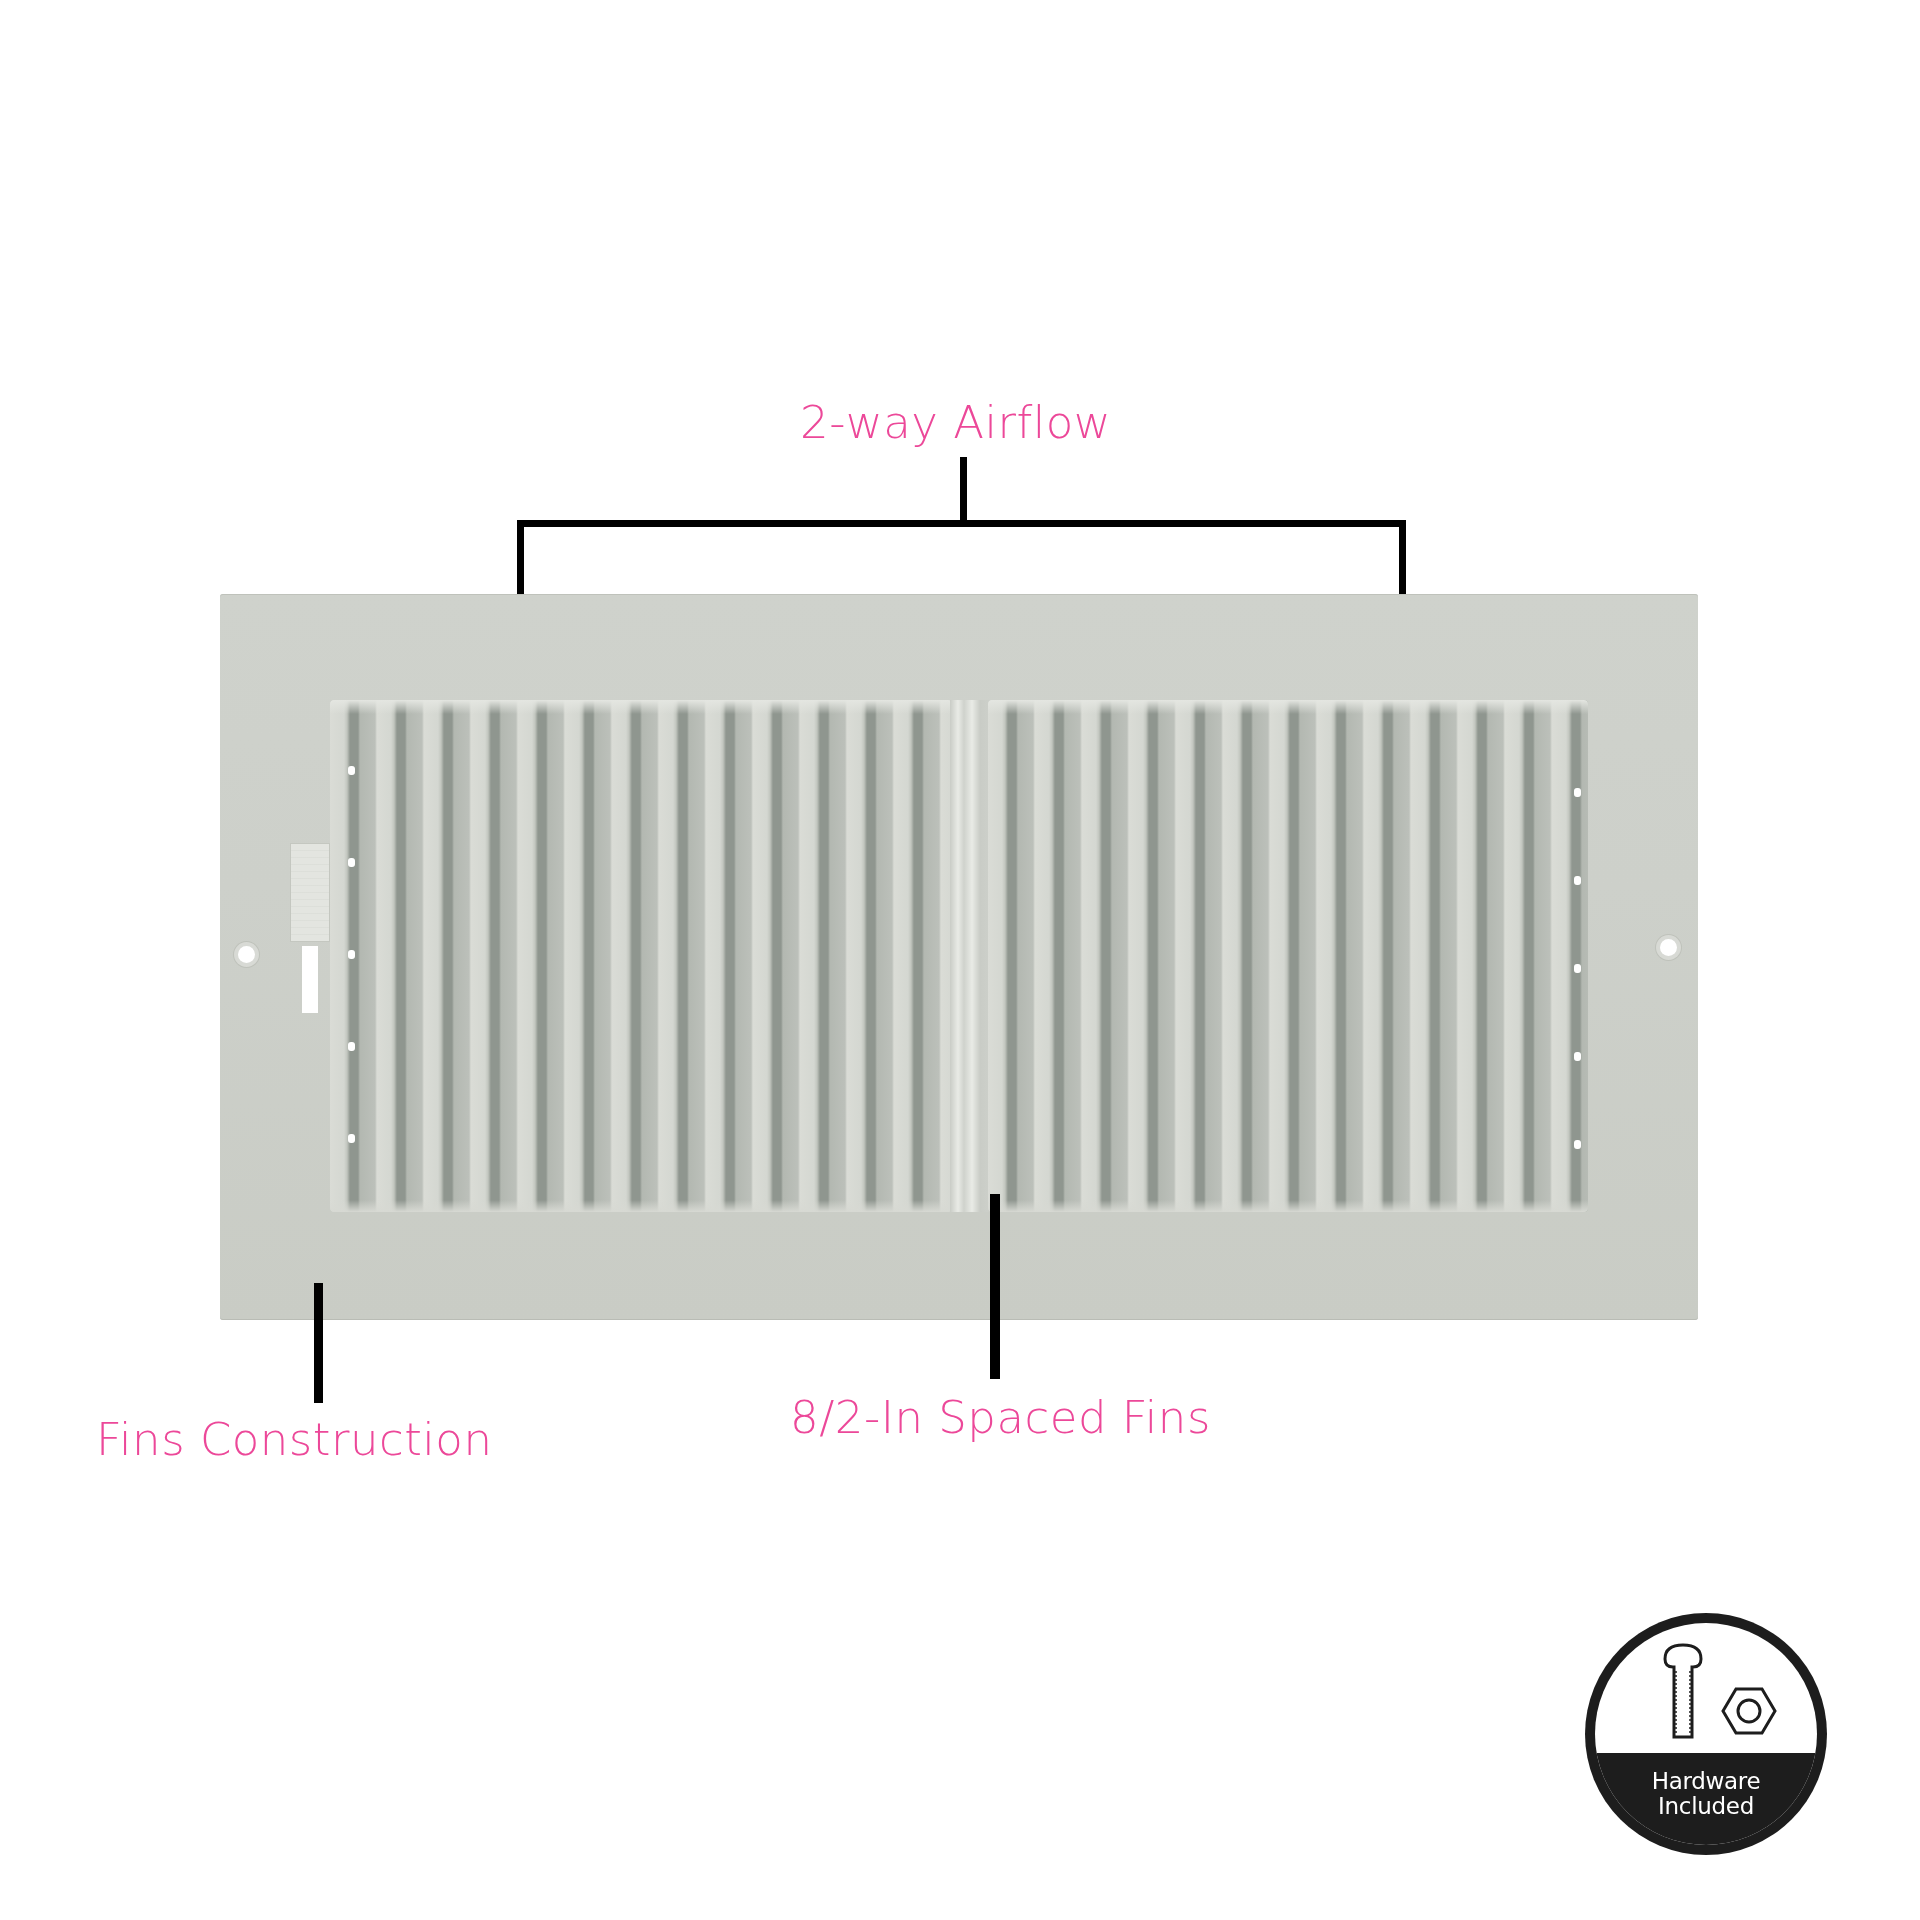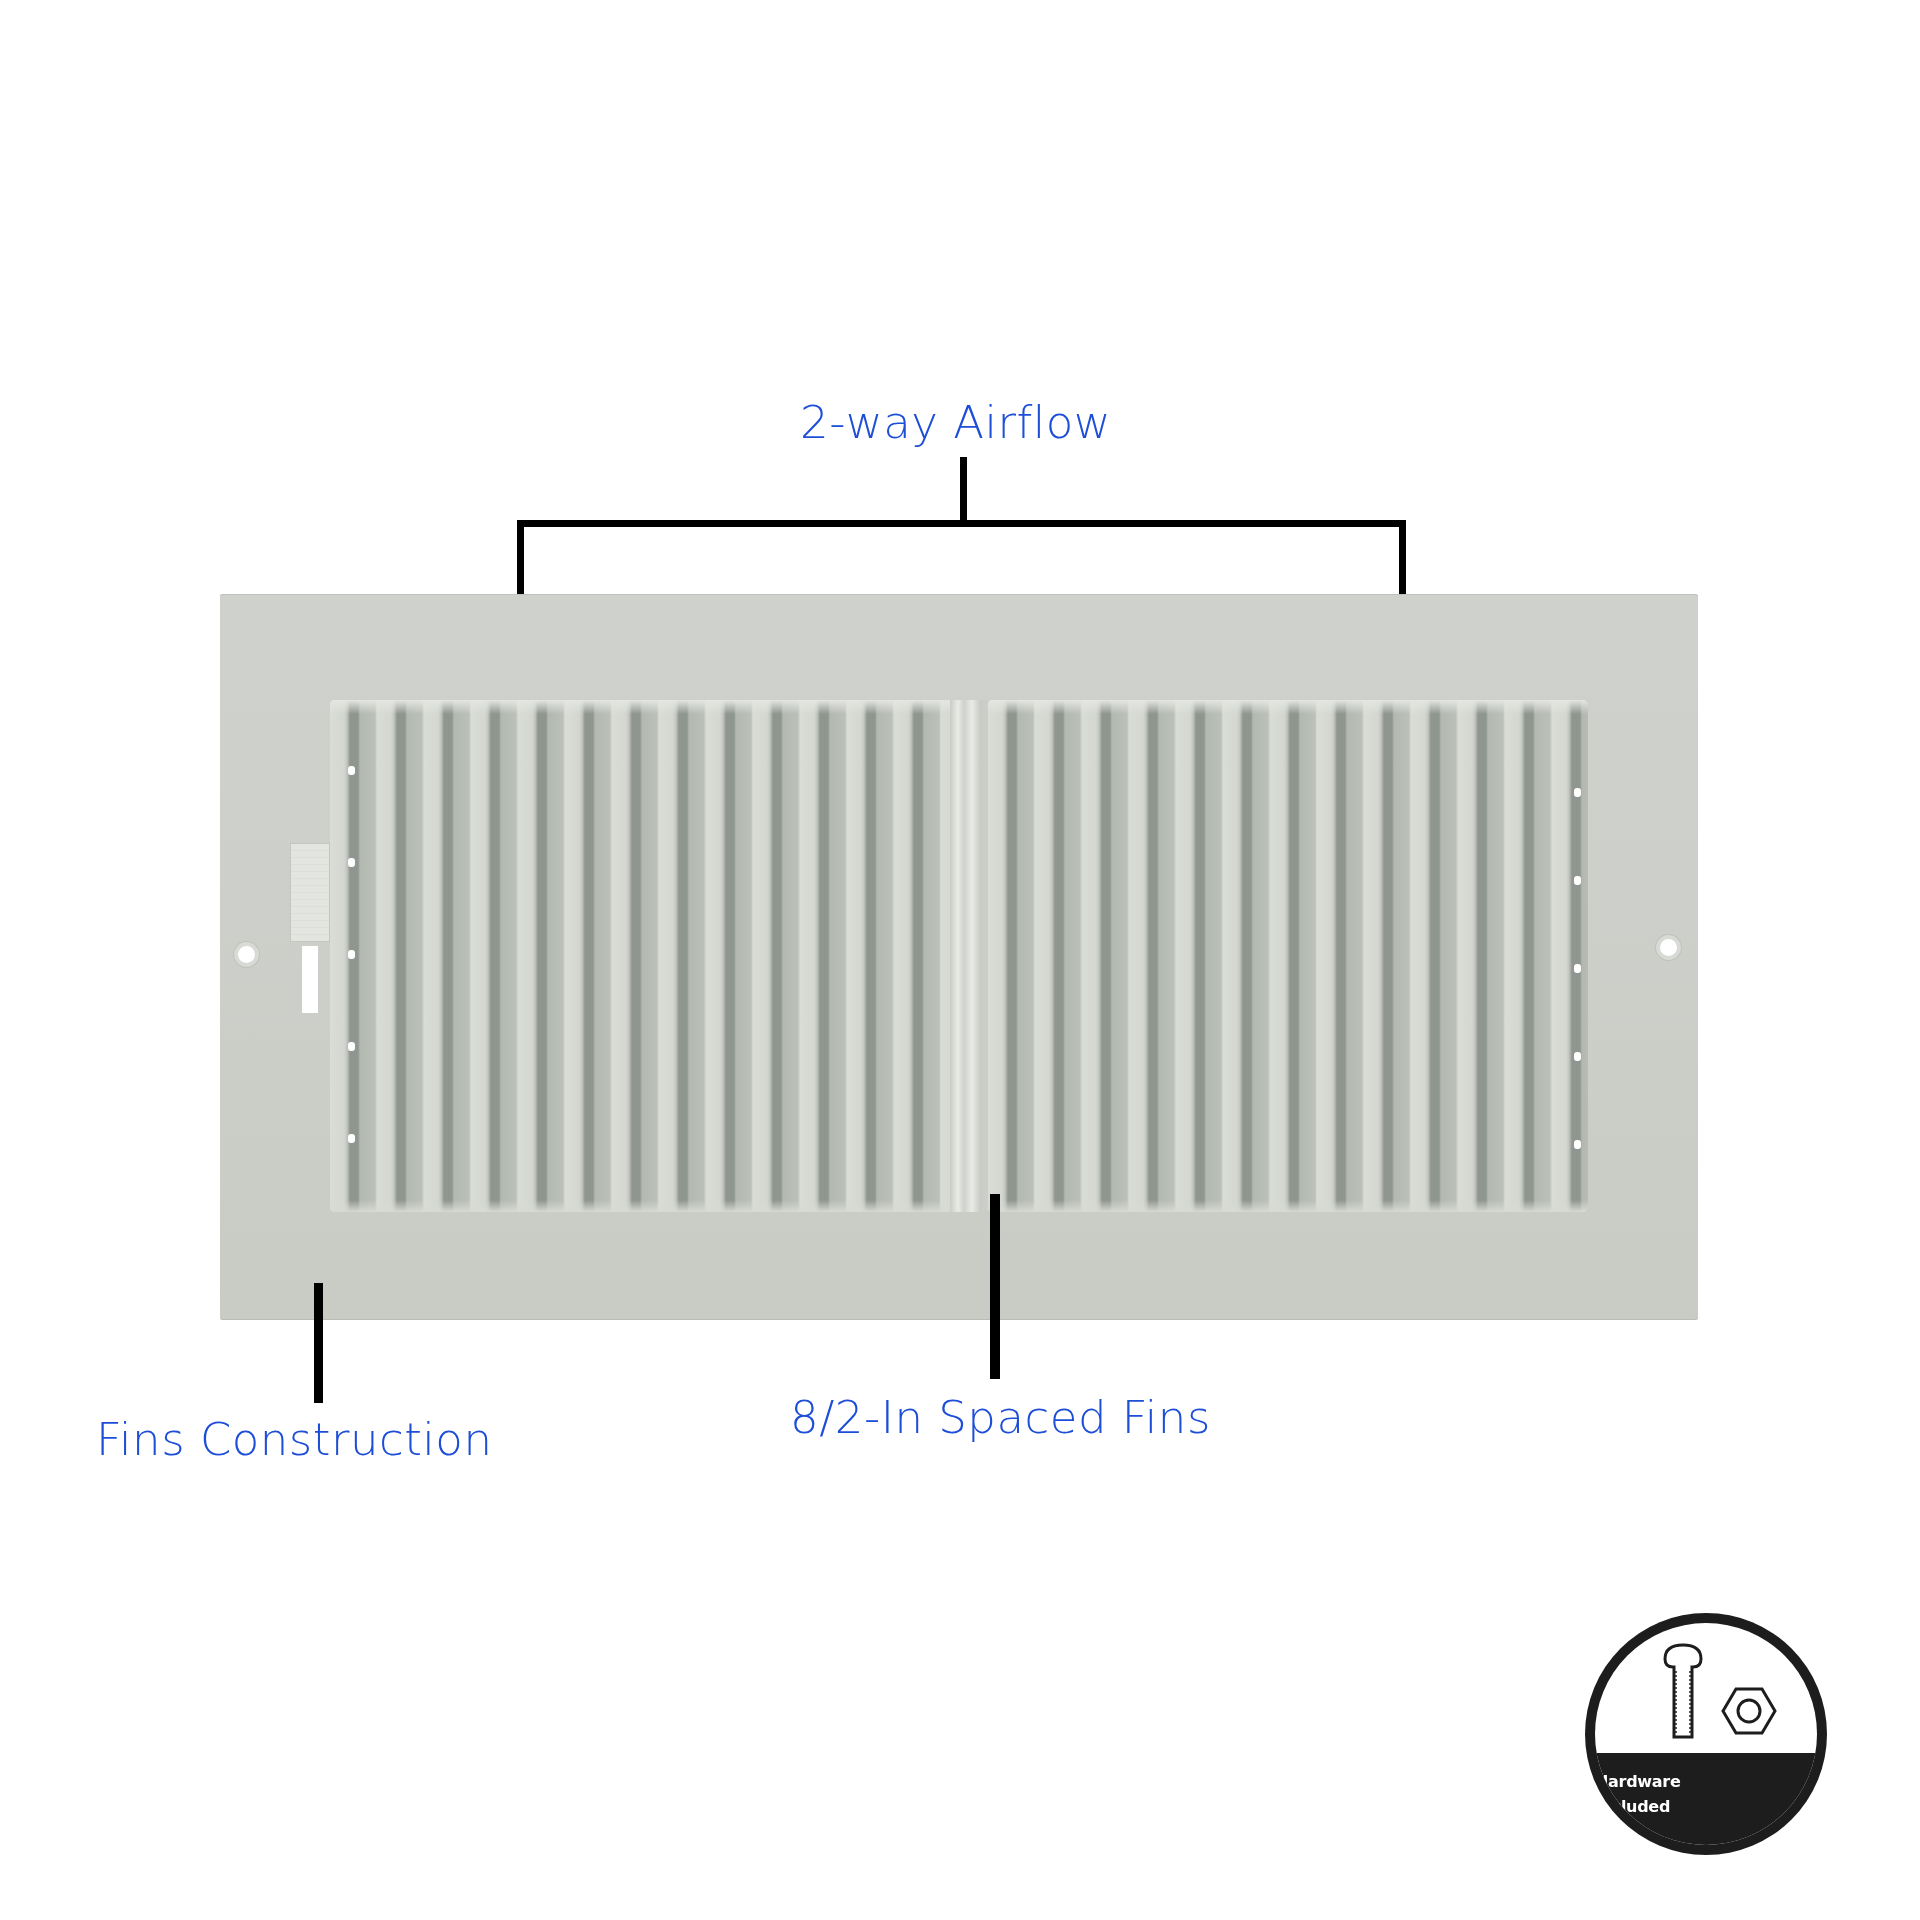--- a/index.html
+++ b/index.html
@@ -1,17 +1,17 @@
 <!DOCTYPE html>
 <html><head>
 <meta charset="utf-8">
 <style>
   html, body { margin:0; padding:0; background:#ffffff; }
   body { width:1920px; height:1920px; position:relative; overflow:hidden; font-family:"DejaVu Sans", sans-serif; }
-  .label { position:absolute; color:#1d4ed8; font-family:"DejaVu Sans", sans-serif; font-weight:300; font-size:45px; letter-spacing:0.5px; white-space:nowrap; line-height:1; }
+  .label { position:absolute; color:#ec4899; font-family:"DejaVu Sans", sans-serif; font-weight:300; font-size:45px; letter-spacing:0.5px; white-space:nowrap; line-height:1; }
   .line { position:absolute; background:#000; }
 
   
   .panel { position:absolute; left:220px; top:594px; width:1478px; height:726px;
     background:linear-gradient(180deg,#cfd2cc 0%,#cdd0ca 40%,#c9ccc5 100%);
     border-radius:3px; box-shadow:0 1px 0 #bfc2bb inset, 0 -1px 0 #b9bcb5 inset; }
   .opening { position:absolute; top:106px; height:512px; background:#a9afa8; overflow:hidden; border-radius:4px; }
   .opening.left { left:110px; width:622px; }
   .opening.right { left:768px; width:600px; }
   .fins { position:absolute; inset:0;
@@ -32,21 +32,21 @@
   .lever { position:absolute; left:70px; top:249px; width:38px; height:97px;
     background:repeating-linear-gradient(180deg,#e3e5e0 0px,#e3e5e0 6px,#d6d9d3 7px); border:1px solid #c4c7c0; }
   .slot { position:absolute; left:82px; top:352px; width:16px; height:67px; background:#ffffff; }
   .dot { position:absolute; width:7px; height:9px; background:#ffffff; border-radius:3px; }
 
   
   .badge { position:absolute; left:1585px; top:1613px; width:242px; height:242px; border-radius:50%;
     background:#1d1d1d; overflow:hidden; }
   .badge-inner { position:absolute; left:10px; top:10px; width:222px; height:222px; border-radius:50%; overflow:hidden; background:#fff; }
   .badge-band { position:absolute; left:0; right:0; top:130px; bottom:0; background:#1d1d1d; }
-  .badge-text { position:absolute; left:0; right:0; color:#fff; font-family:"DejaVu Sans", sans-serif; font-weight:bold; font-size:16px; line-height:25px; letter-spacing:-0.3px; }
+  .badge-text { position:absolute; left:0; right:0; text-align:center; color:#fff; font-family:"DejaVu Sans", sans-serif; font-weight:normal; font-size:23px; line-height:25px; letter-spacing:-0.3px; }
   .badge svg { position:absolute; left:0; top:0; }
 </style>
 </head>
 <body>
 
 <div class="label" style="left:800px; top:400px;">2-way Airflow</div>
 <div class="line" style="left:960px; top:457px; width:7px; height:68px;"></div>
 <div class="line" style="left:517px; top:520px; width:889px; height:7px;"></div>
 <div class="line" style="left:517px; top:520px; width:7px; height:173px;"></div>
 <div class="line" style="left:1399px; top:520px; width:7px; height:173px;"></div>

